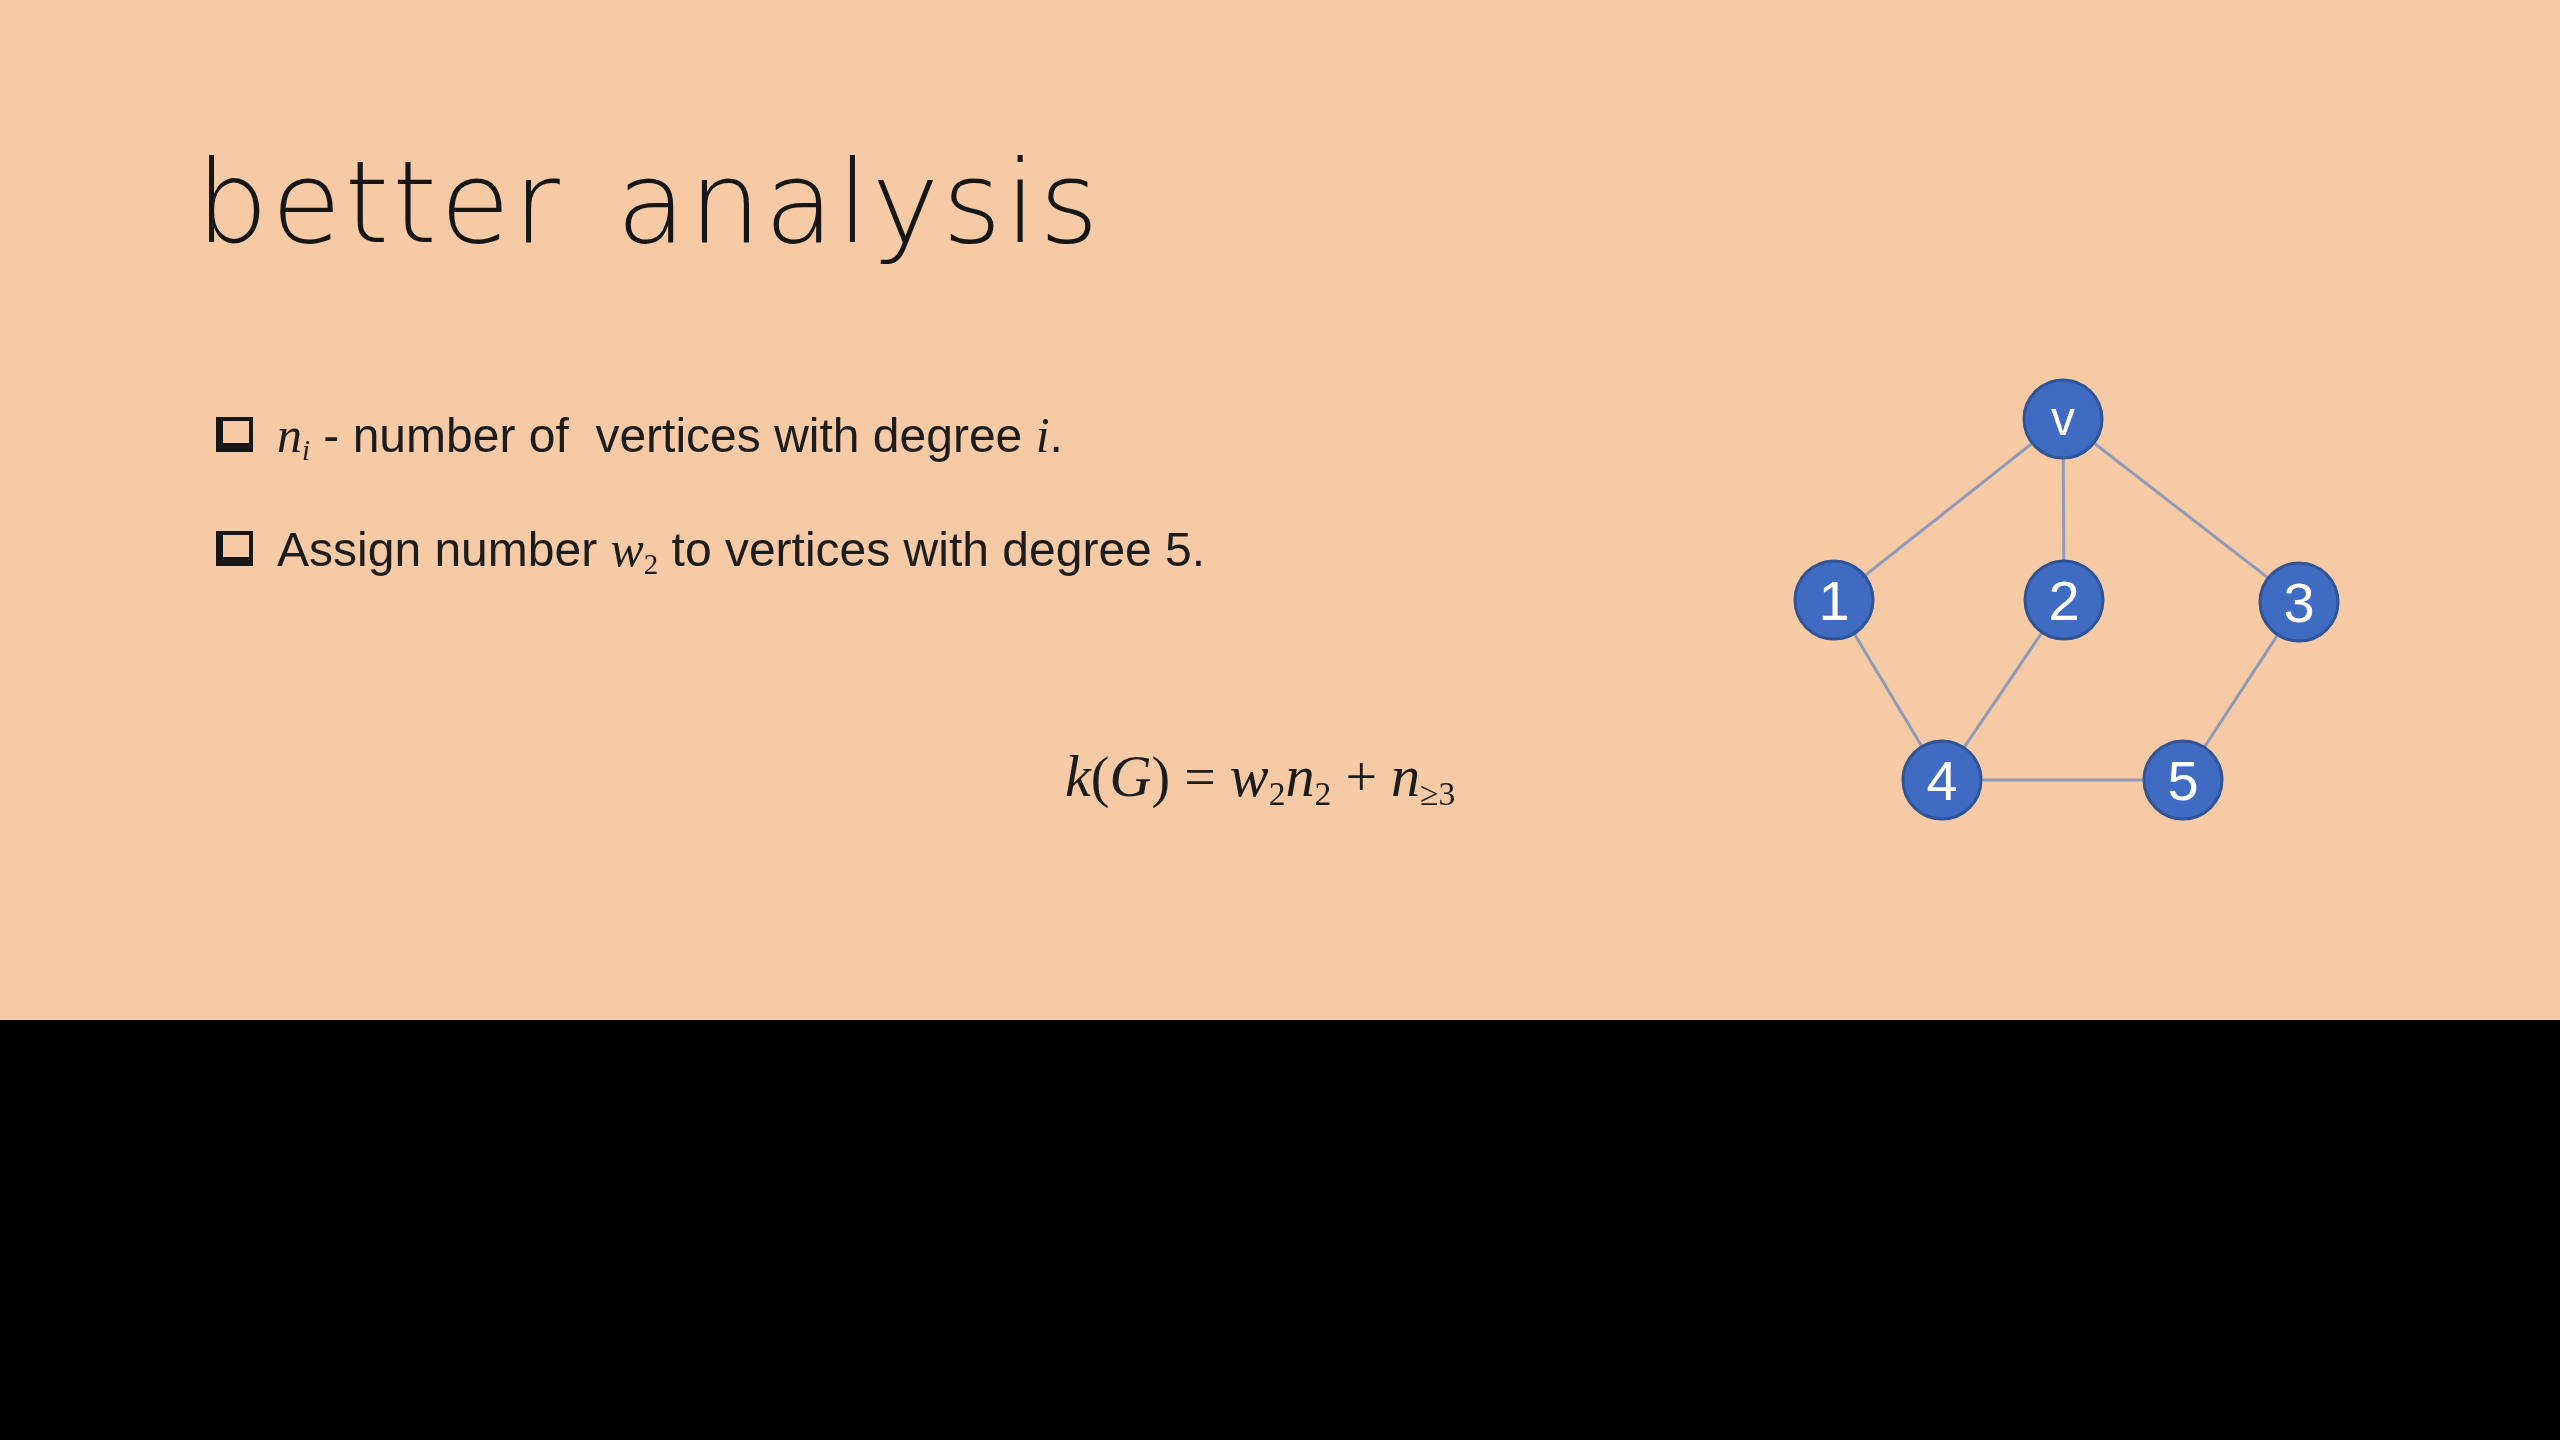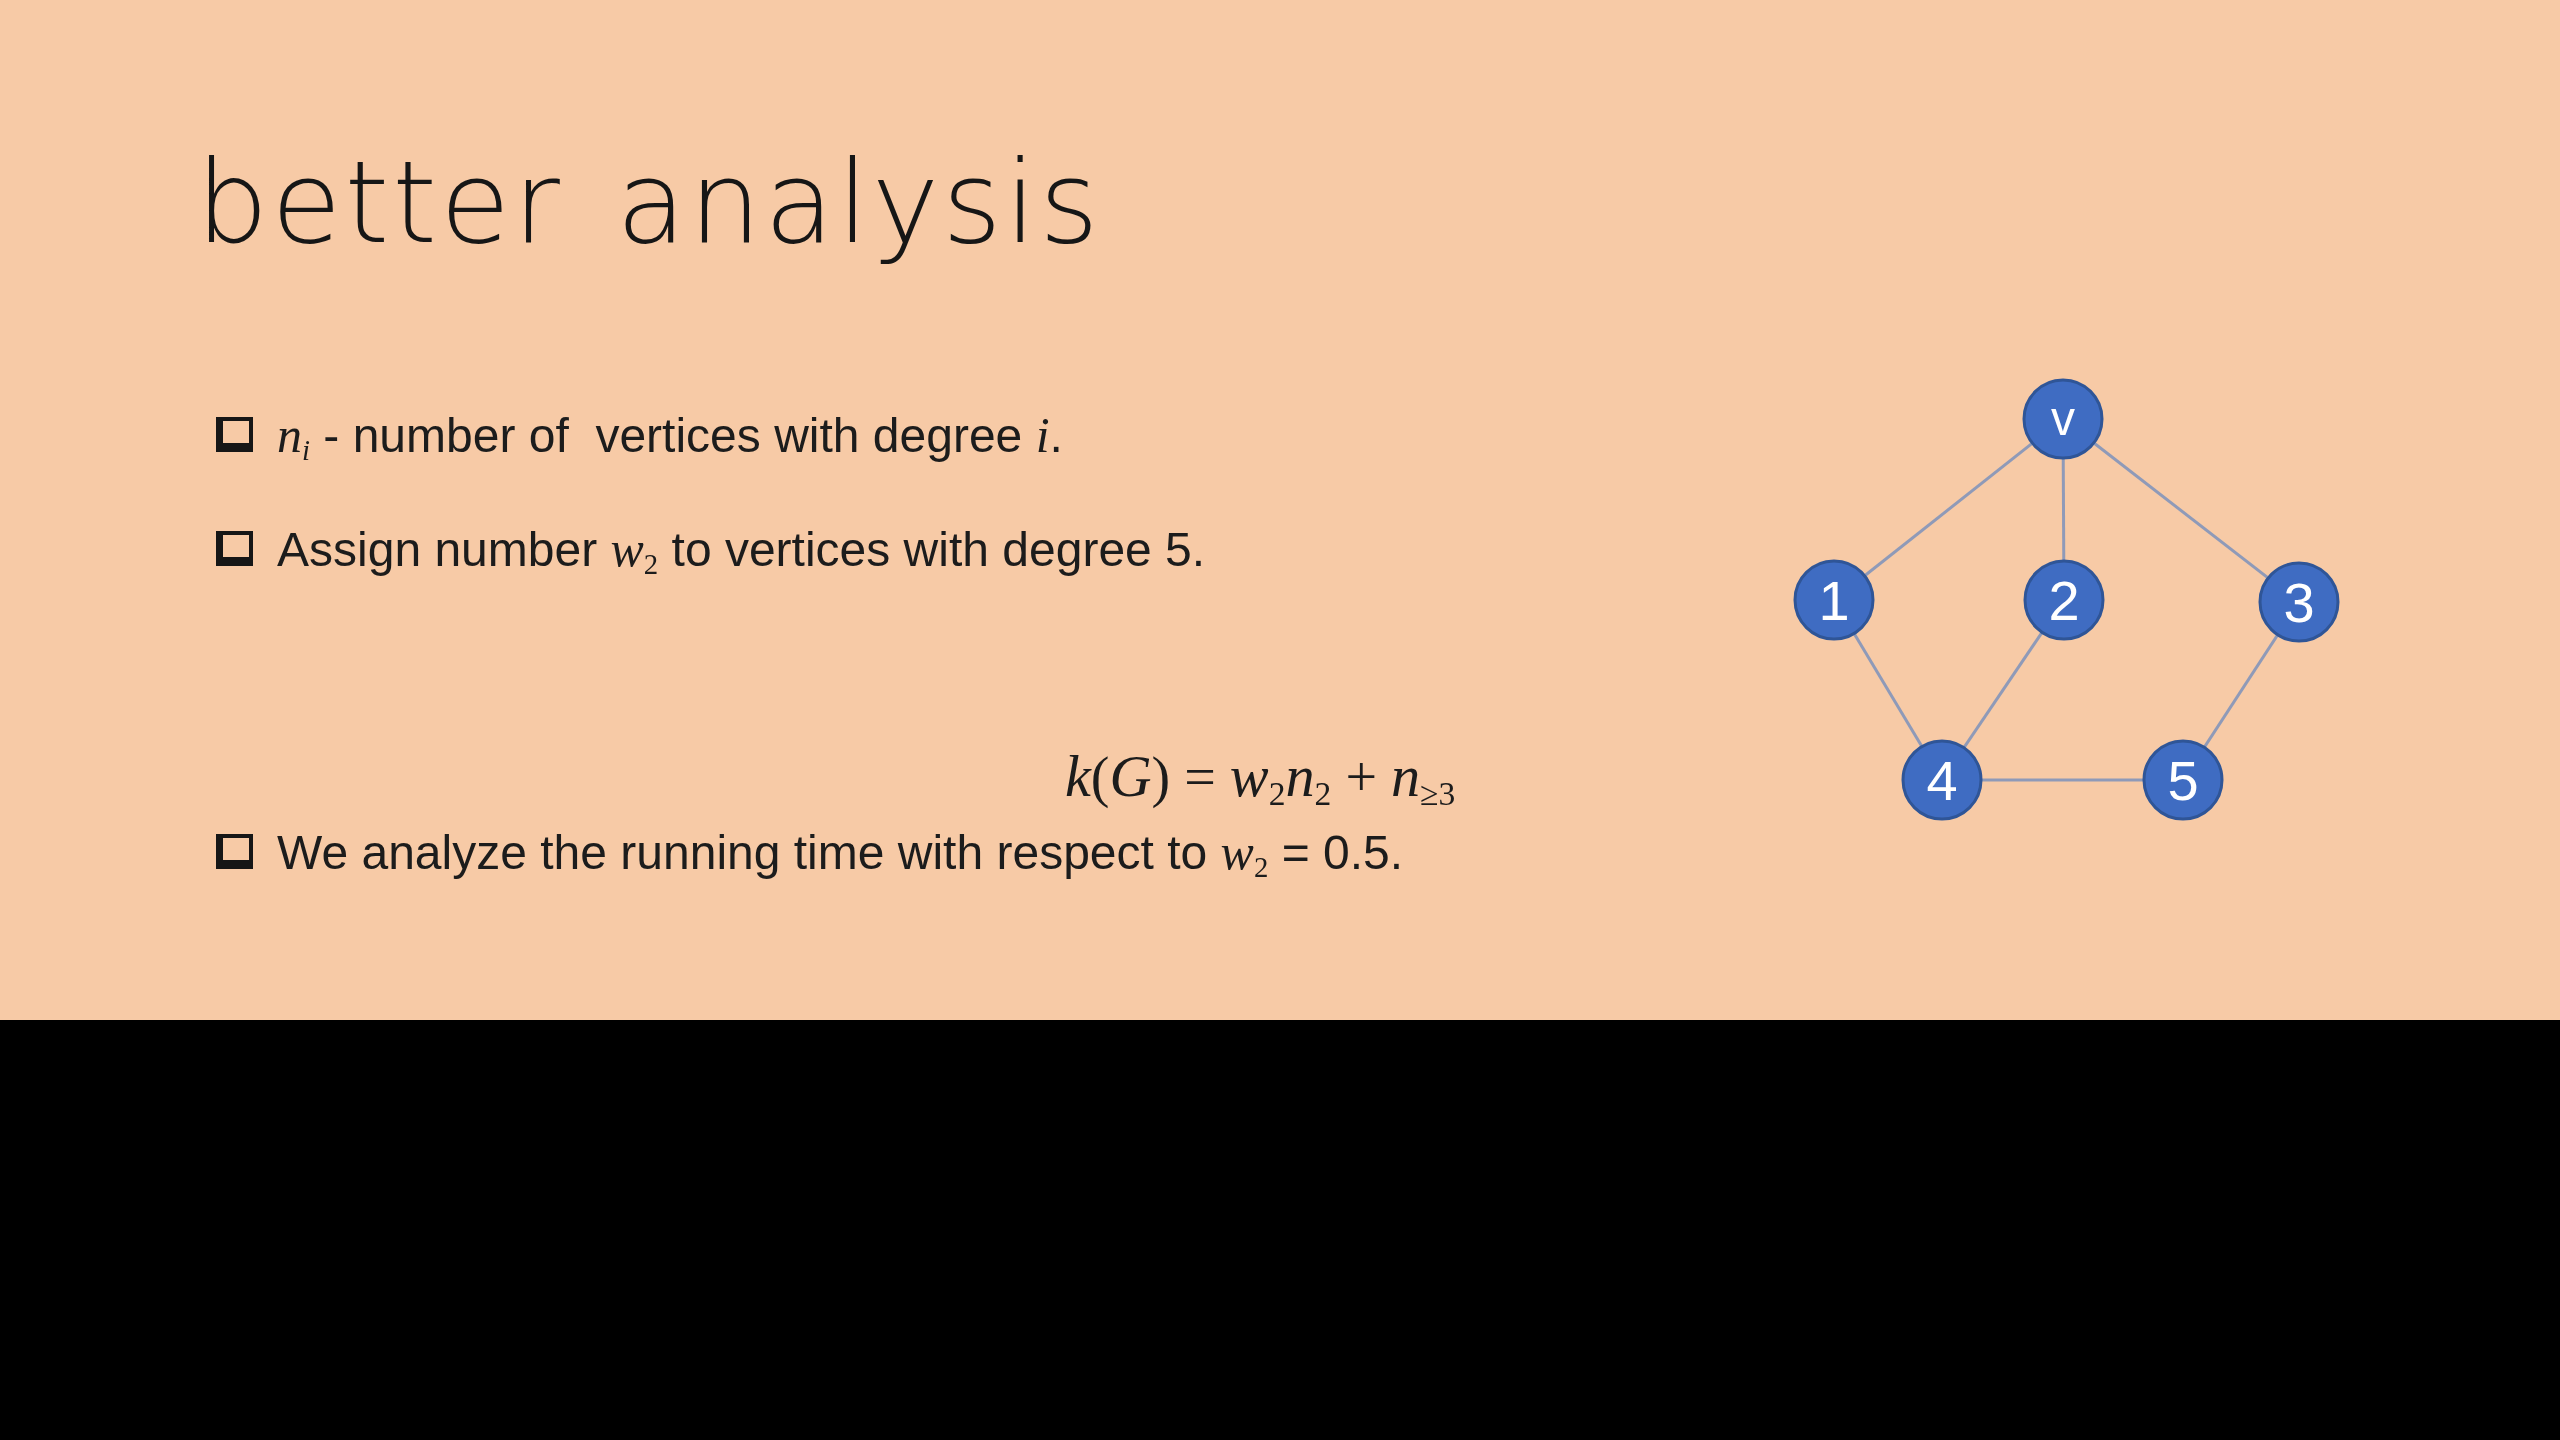--- a/index.html
+++ b/index.html
@@ -80,24 +80,20 @@
   </div>
 
   <div class="bullet-row" style="top:521px">
     <span class="bullet-square"></span>
     <span class="bullet-text"><span class="seg-p">Assign number </span><span class="seg-mi">w</span><span class="seg-msub">2</span><span class="seg-p"> to vertices with degree 5.</span></span>
   </div>
 
 
   <div class="formula"><span class="seg-mi">k</span><span class="seg-m">(</span><span class="seg-mi">G</span><span class="seg-m">) = </span><span class="seg-mi">w</span><span class="seg-msub">2</span><span class="seg-mi">n</span><span class="seg-msub">2</span><span class="seg-m"> + </span><span class="seg-mi">n</span><span class="seg-msub">≥3</span></div>
 
-  <div class="bullet-row" style="top:824px">
-    <span class="bullet-square"></span>
-    <span class="bullet-text"><span class="seg-p">We analyze the running time with respect to </span><span class="seg-mi">w</span><span class="seg-msub">2</span><span class="seg-p"> = 0.5.</span></span>
-  </div>
 
   <svg class="graph" viewBox="0 0 2560 1440" xmlns="http://www.w3.org/2000/svg">
       <line x1="2063" y1="419" x2="1834" y2="600" stroke="#8f9ab8" stroke-width="3"></line>
       <line x1="2063" y1="419" x2="2064" y2="600" stroke="#8f9ab8" stroke-width="3"></line>
       <line x1="2063" y1="419" x2="2299" y2="602" stroke="#8f9ab8" stroke-width="3"></line>
       <line x1="1834" y1="600" x2="1942" y2="780" stroke="#8f9ab8" stroke-width="3"></line>
       <line x1="2064" y1="600" x2="1942" y2="780" stroke="#8f9ab8" stroke-width="3"></line>
       <line x1="2299" y1="602" x2="2183" y2="780" stroke="#8f9ab8" stroke-width="3"></line>
       <line x1="1942" y1="780" x2="2183" y2="780" stroke="#8f9ab8" stroke-width="3"></line>
       <ellipse cx="2063" cy="419" rx="39" ry="39" fill="#3f6cc2" stroke="#2F5597" stroke-width="3"></ellipse>

